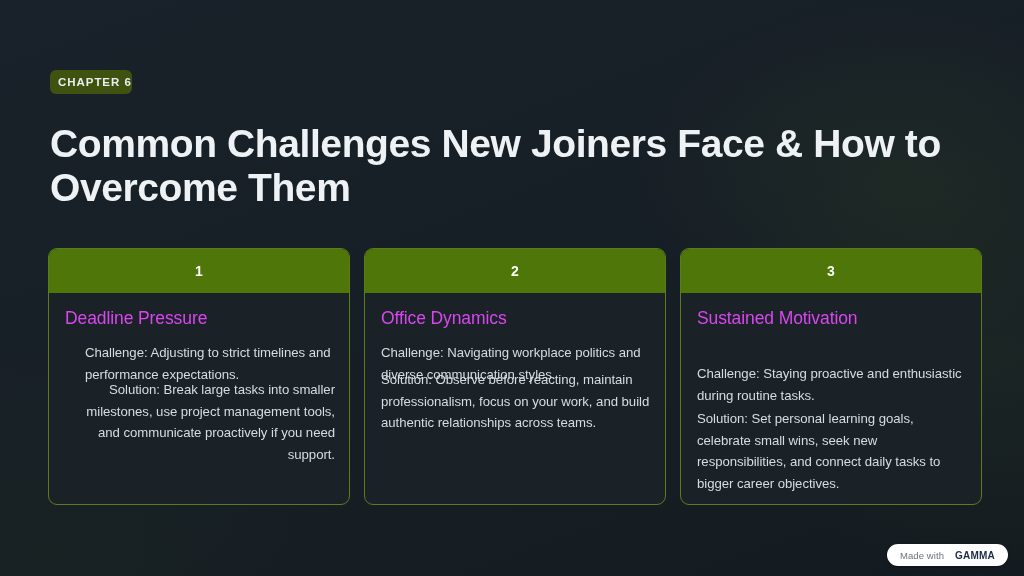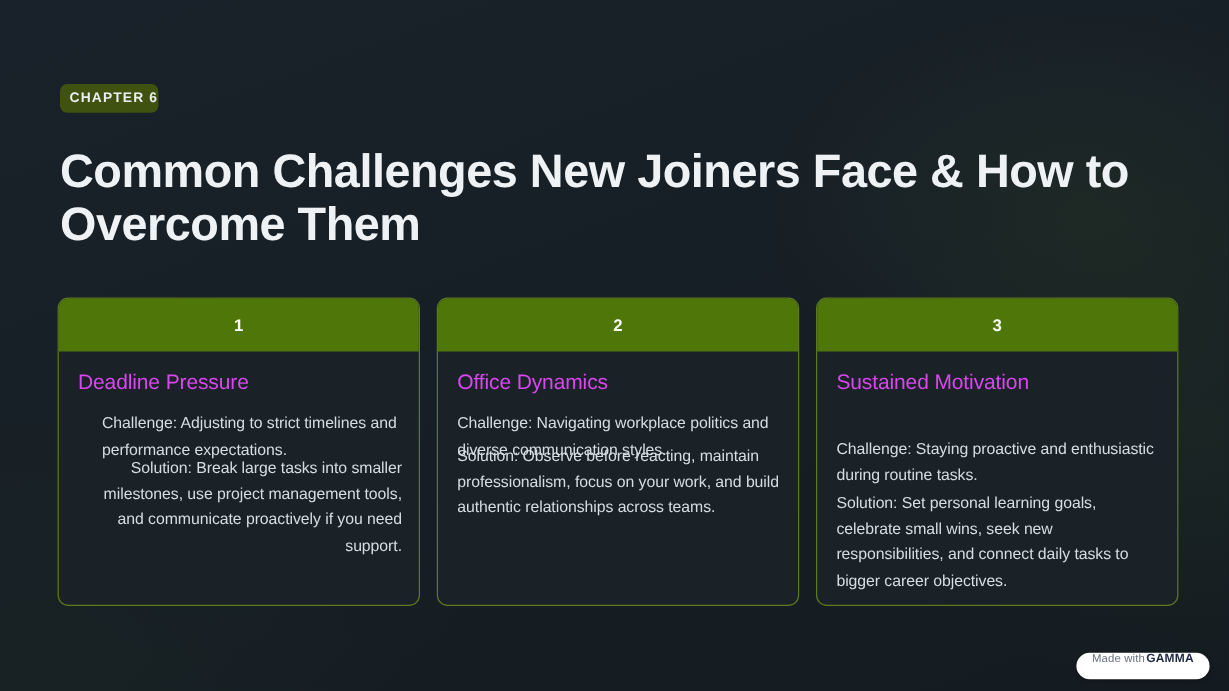--- a/index.html
+++ b/index.html
@@ -136,21 +136,22 @@
   
   #gamma-badge {
     position: absolute;
     right: 16px;
     bottom: 10px;
     height: 22px;
     padding: 0 13px;
     background: #ffffff;
     border-radius: 12px;
     display: flex;
-    gap: 1px;
+    align-items: center;
+    gap: 11px;
     box-shadow: 0 1px 3px rgba(0,0,0,0.35);
   }
   #gamma-made-with {
     font-size: 9.5px;
     font-weight: 500;
     color: #6b7280;
     letter-spacing: 0.1px;
   }
   #gamma-wordmark {
     font-size: 10px;

